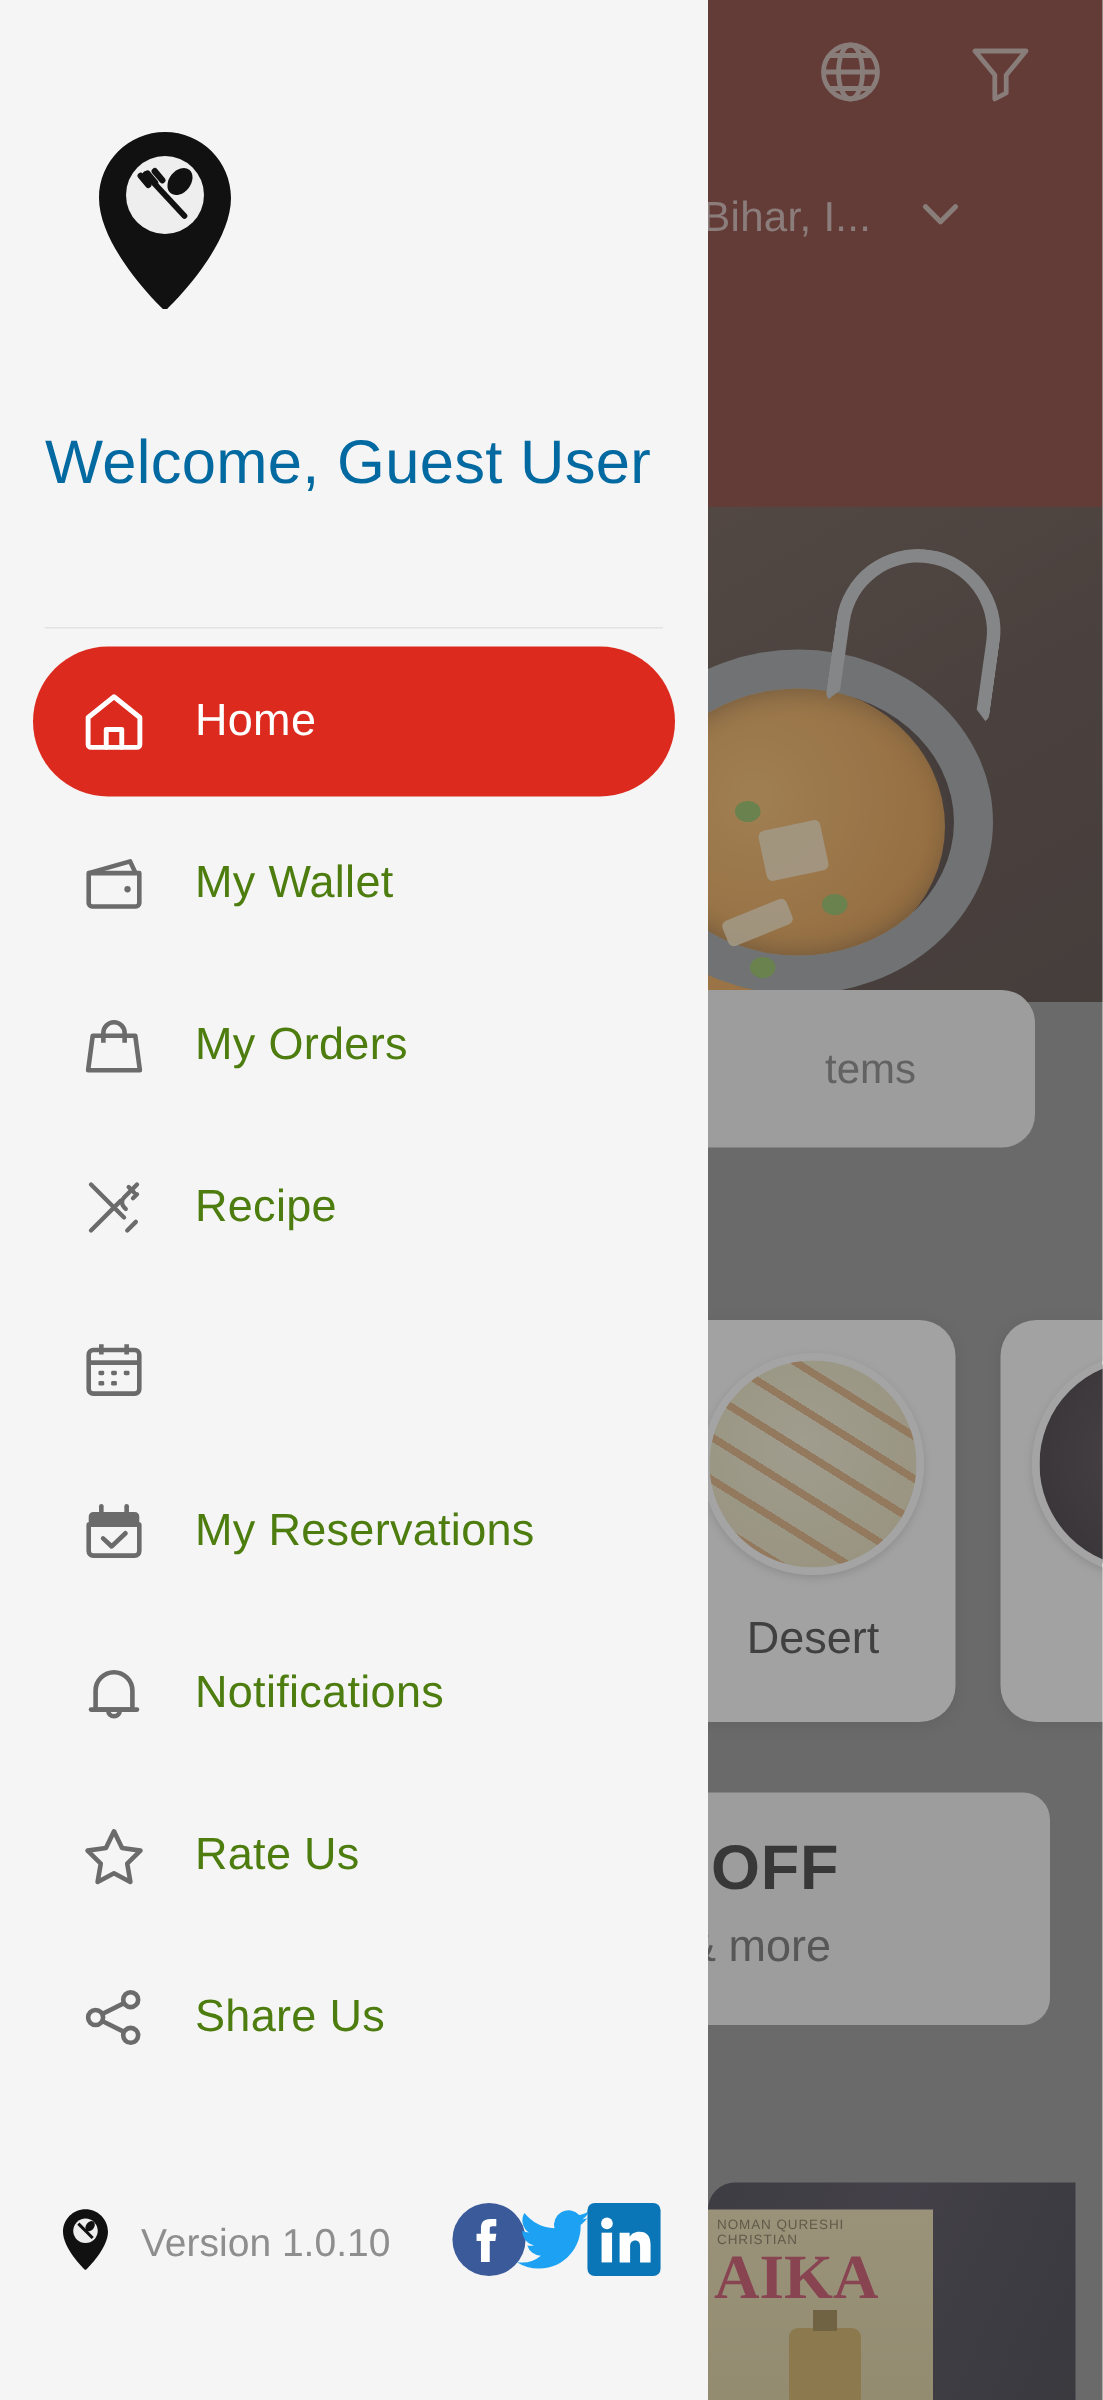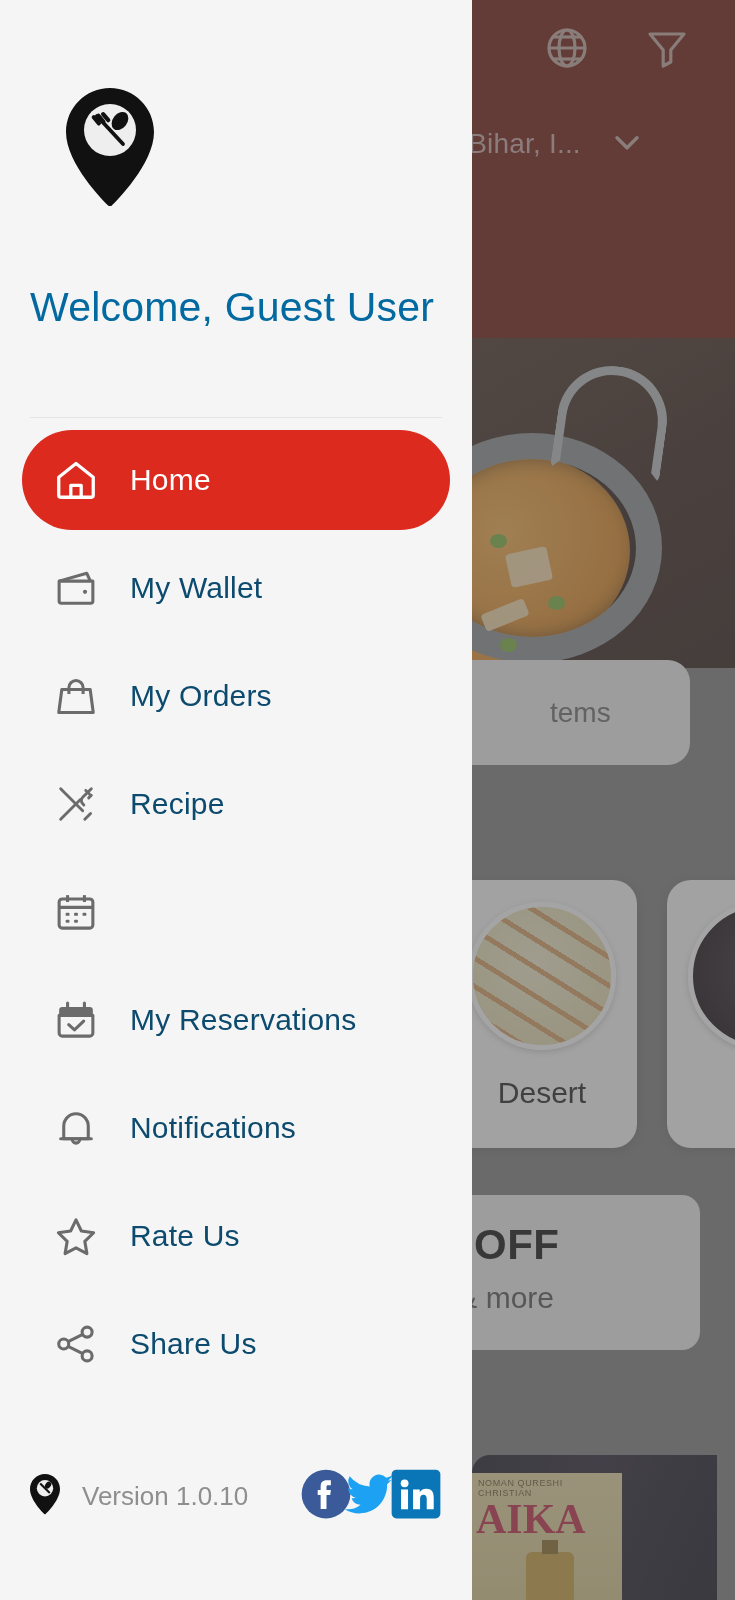--- a/index.html
+++ b/index.html
@@ -146,26 +146,26 @@
   .menu-item {
     display:flex; align-items:center;
     height:100px; margin:0 22px; padding-left:28px;
     border-radius:50px; cursor:pointer;
   }
   .menu-item + .menu-item { margin-top:8px; }
   .menu-item.active { background:#dd2a1f; }
   .menu-icon { width:52px; display:flex; align-items:center; justify-content:center; }
   .menu-icon svg { display:block; }
   .menu-label {
-    margin-left:28px; font-size:30px; color:#0c4a6e; letter-spacing:.2px;
+    margin-left:28px; font-size:30px; color:#4d7c0f; letter-spacing:.2px;
   }
   .menu-item.active .menu-label { color:#fff; }
 
   .footer {
-    margin-top:auto; padding:0 30px 76px 30px;
+    margin-top:auto; padding:0 30px 76px 42px;
     display:flex; align-items:center;
   }
   .footer-version { display:flex; align-items:center; gap:22px; }
   .footer-version-text { font-size:26px; color:#8e8e8e; }
   .socials { margin-left:auto; display:flex; align-items:center; }
   .socials > * { display:block; }
   .social-tw { margin-left:-10px; }
   .social-in { margin-left:-6px; }
 </style>
 </head>

